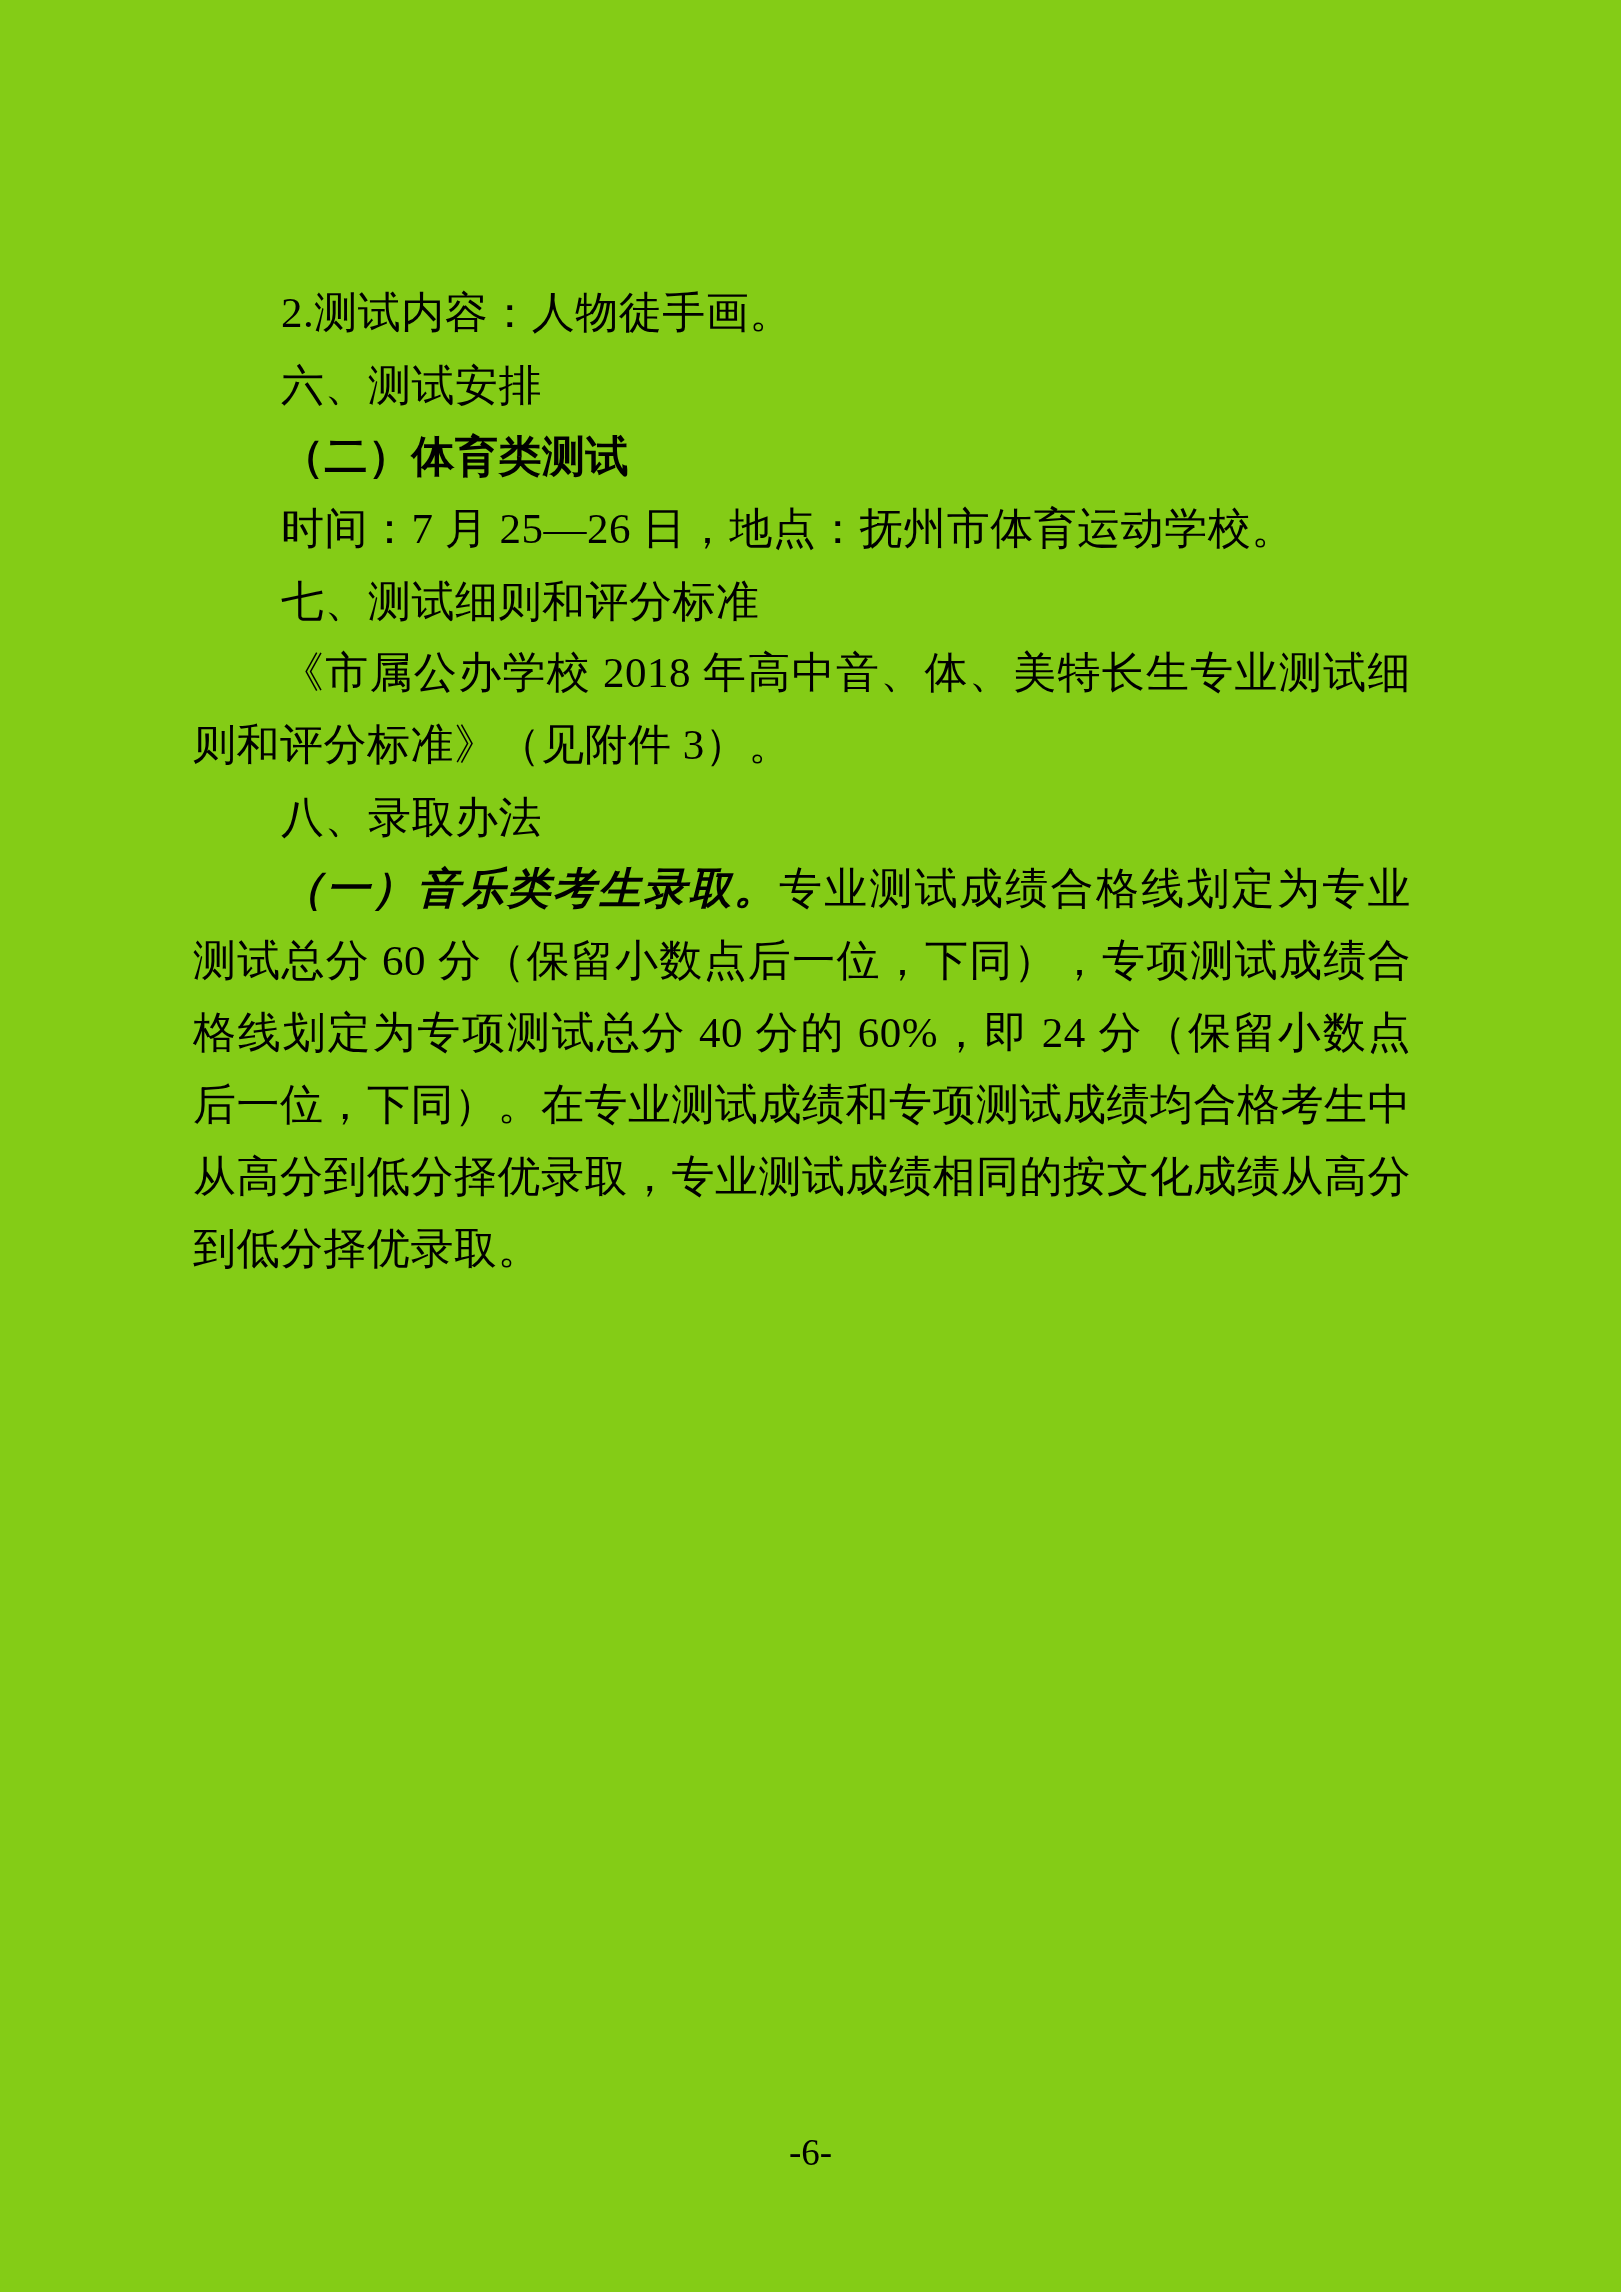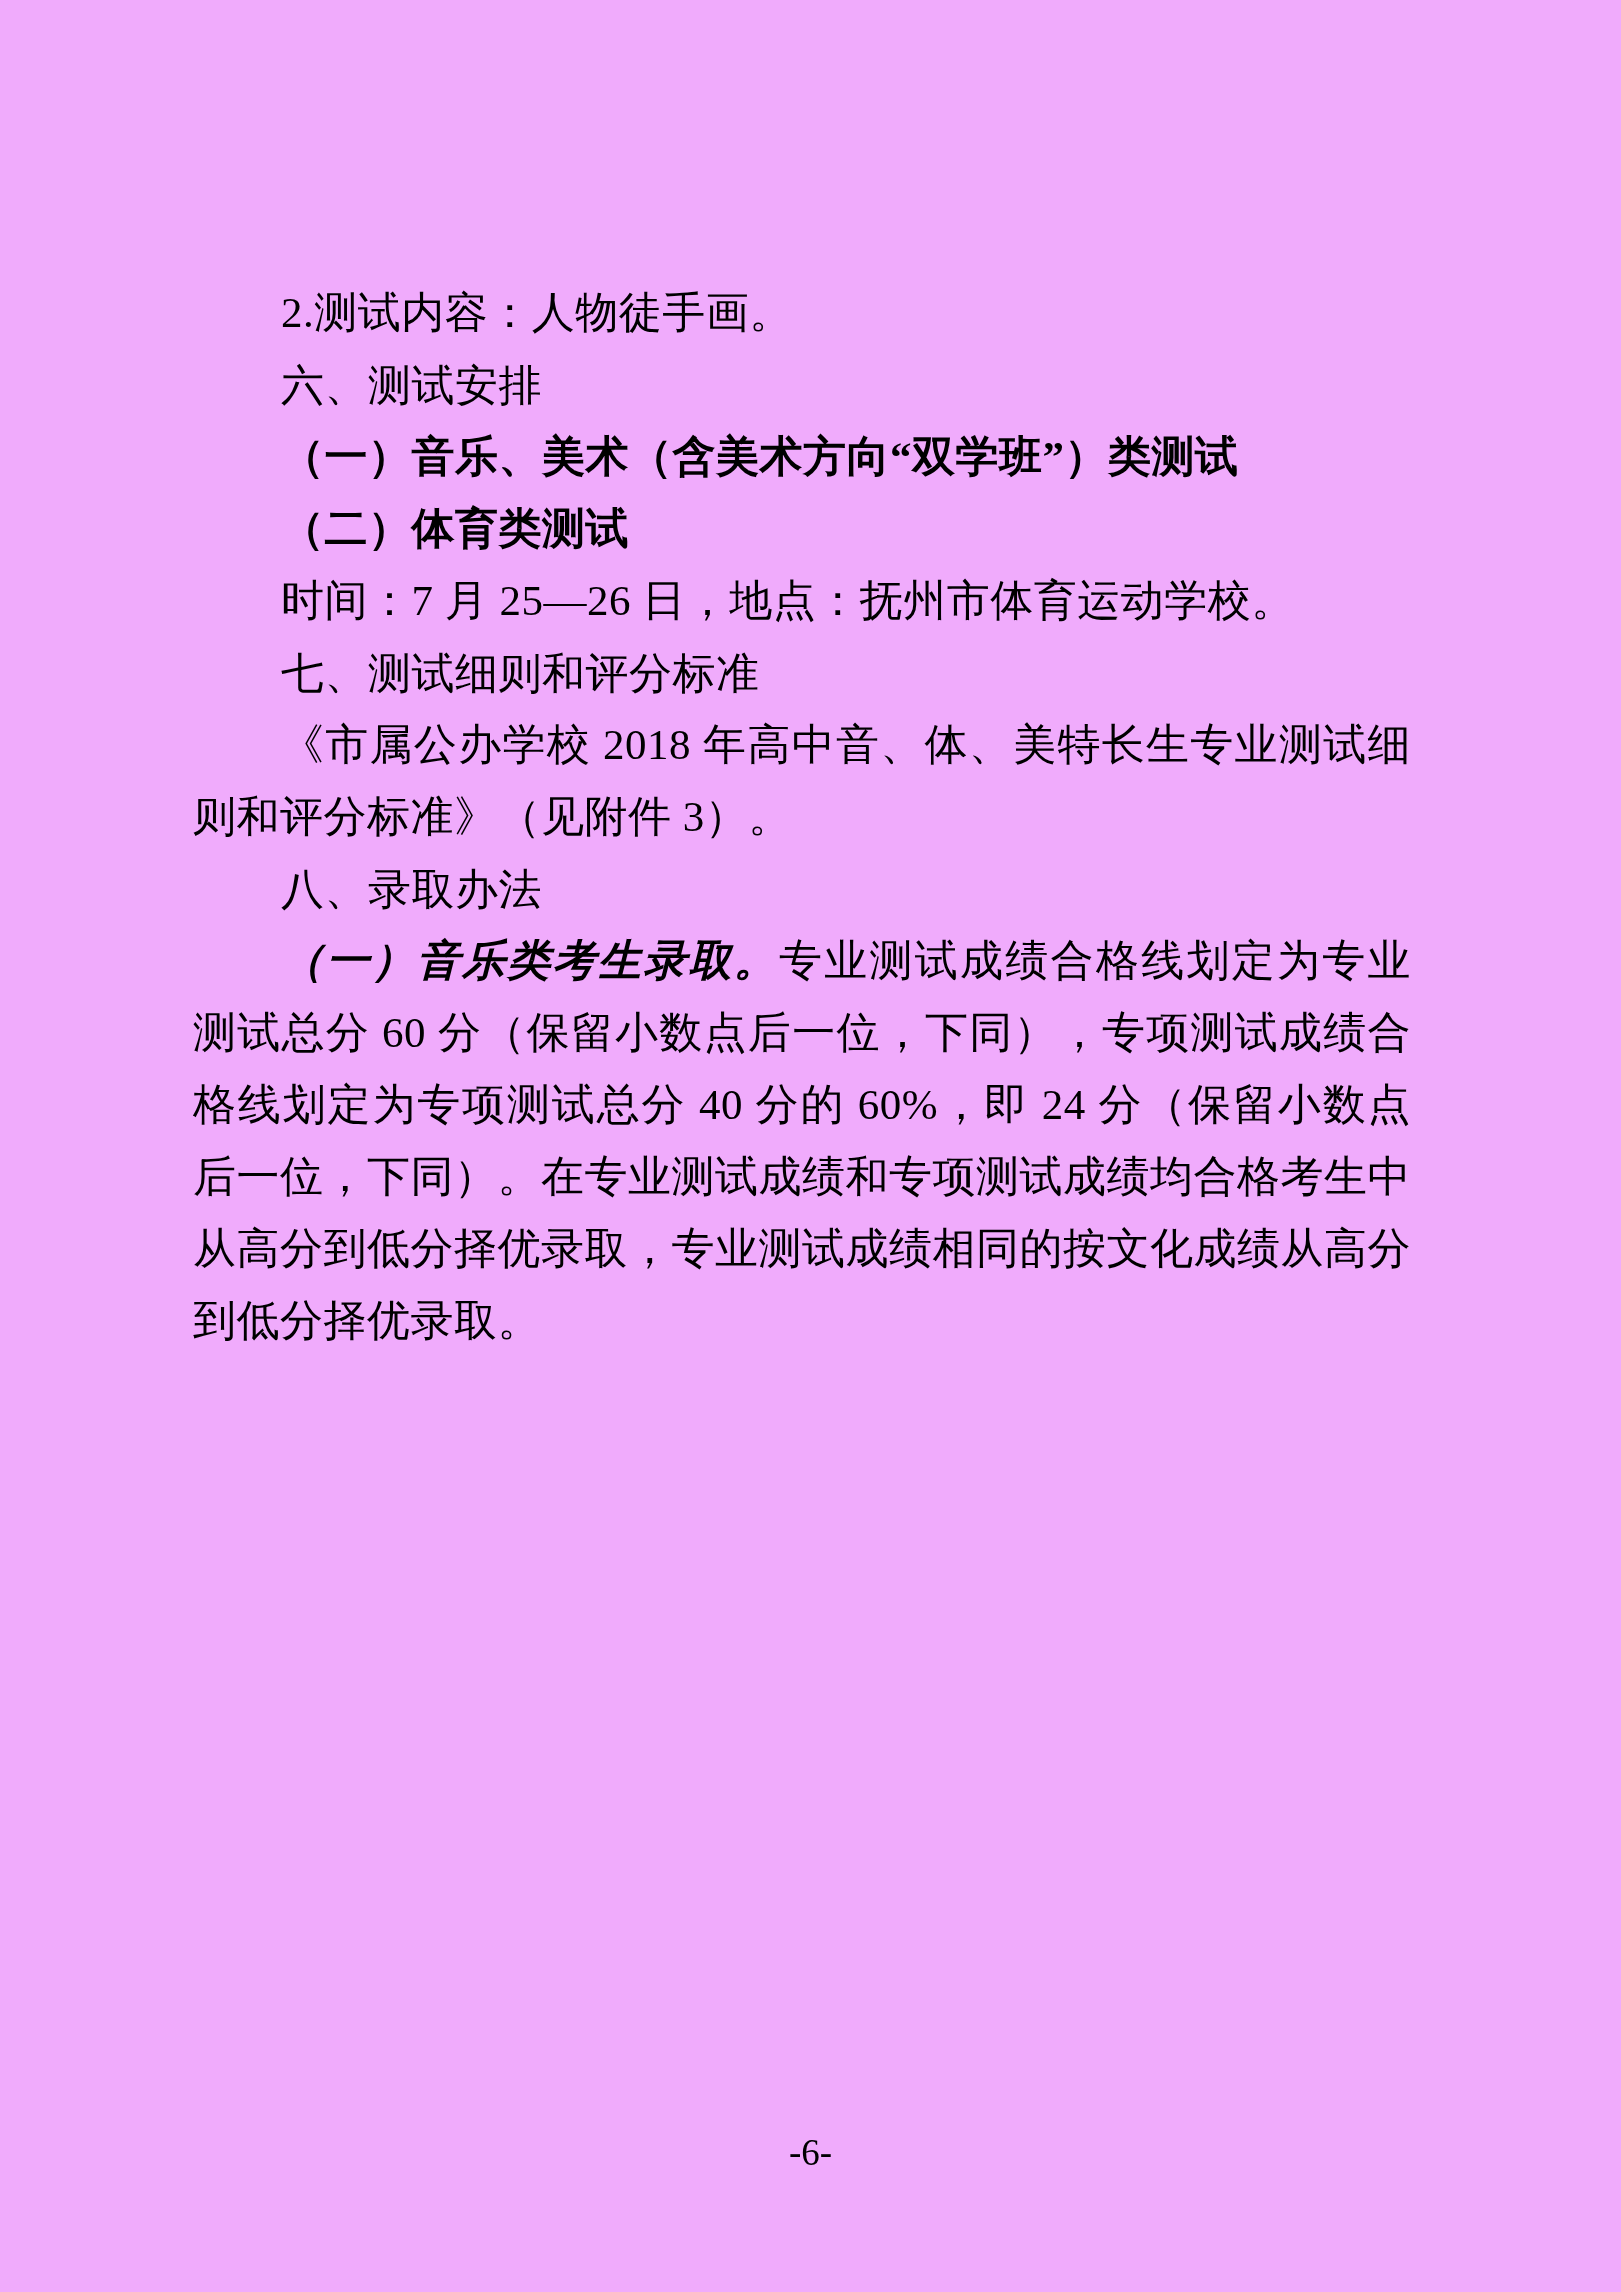--- a/index.html
+++ b/index.html
@@ -5,21 +5,21 @@
   html, body {
     margin: 0;
     padding: 0;
     background: #888;
   }
   .page {
     position: relative;
     width: 1621px;
     height: 2293px;
     margin: 0 auto;
-    background: #f0abfc;
+    background: #84cc16;
     color: #000000;
     overflow: hidden;
   }
   .doc-body {
     position: absolute;
     left: 193px;
     top: 277px;
     width: 1218px;
     font-family: "Liberation Serif", "DejaVu Serif", serif;
     font-size: 43px;
@@ -60,21 +60,20 @@
 <body>
 
 <div class="page">
 
   <div class="doc-body">
 
     <p>2.测试内容：人物徒手画。</p>
 
     <p class="h-level1">六、测试安排</p>
 
-    <p class="h-level2">（一）音乐、美术（含美术方向“双学班”）类测试</p>
 
 
     <p class="h-level2">（二）体育类测试</p>
 
     <p>时间：7 月 25—26 日，地点：抚州市体育运动学校。</p>
 
     <p class="h-level1">七、测试细则和评分标准</p>
 
     <p>《市属公办学校 2018 年高中音、体、美特长生专业测试细则和评分标准》（见附件 3）。</p>
 

